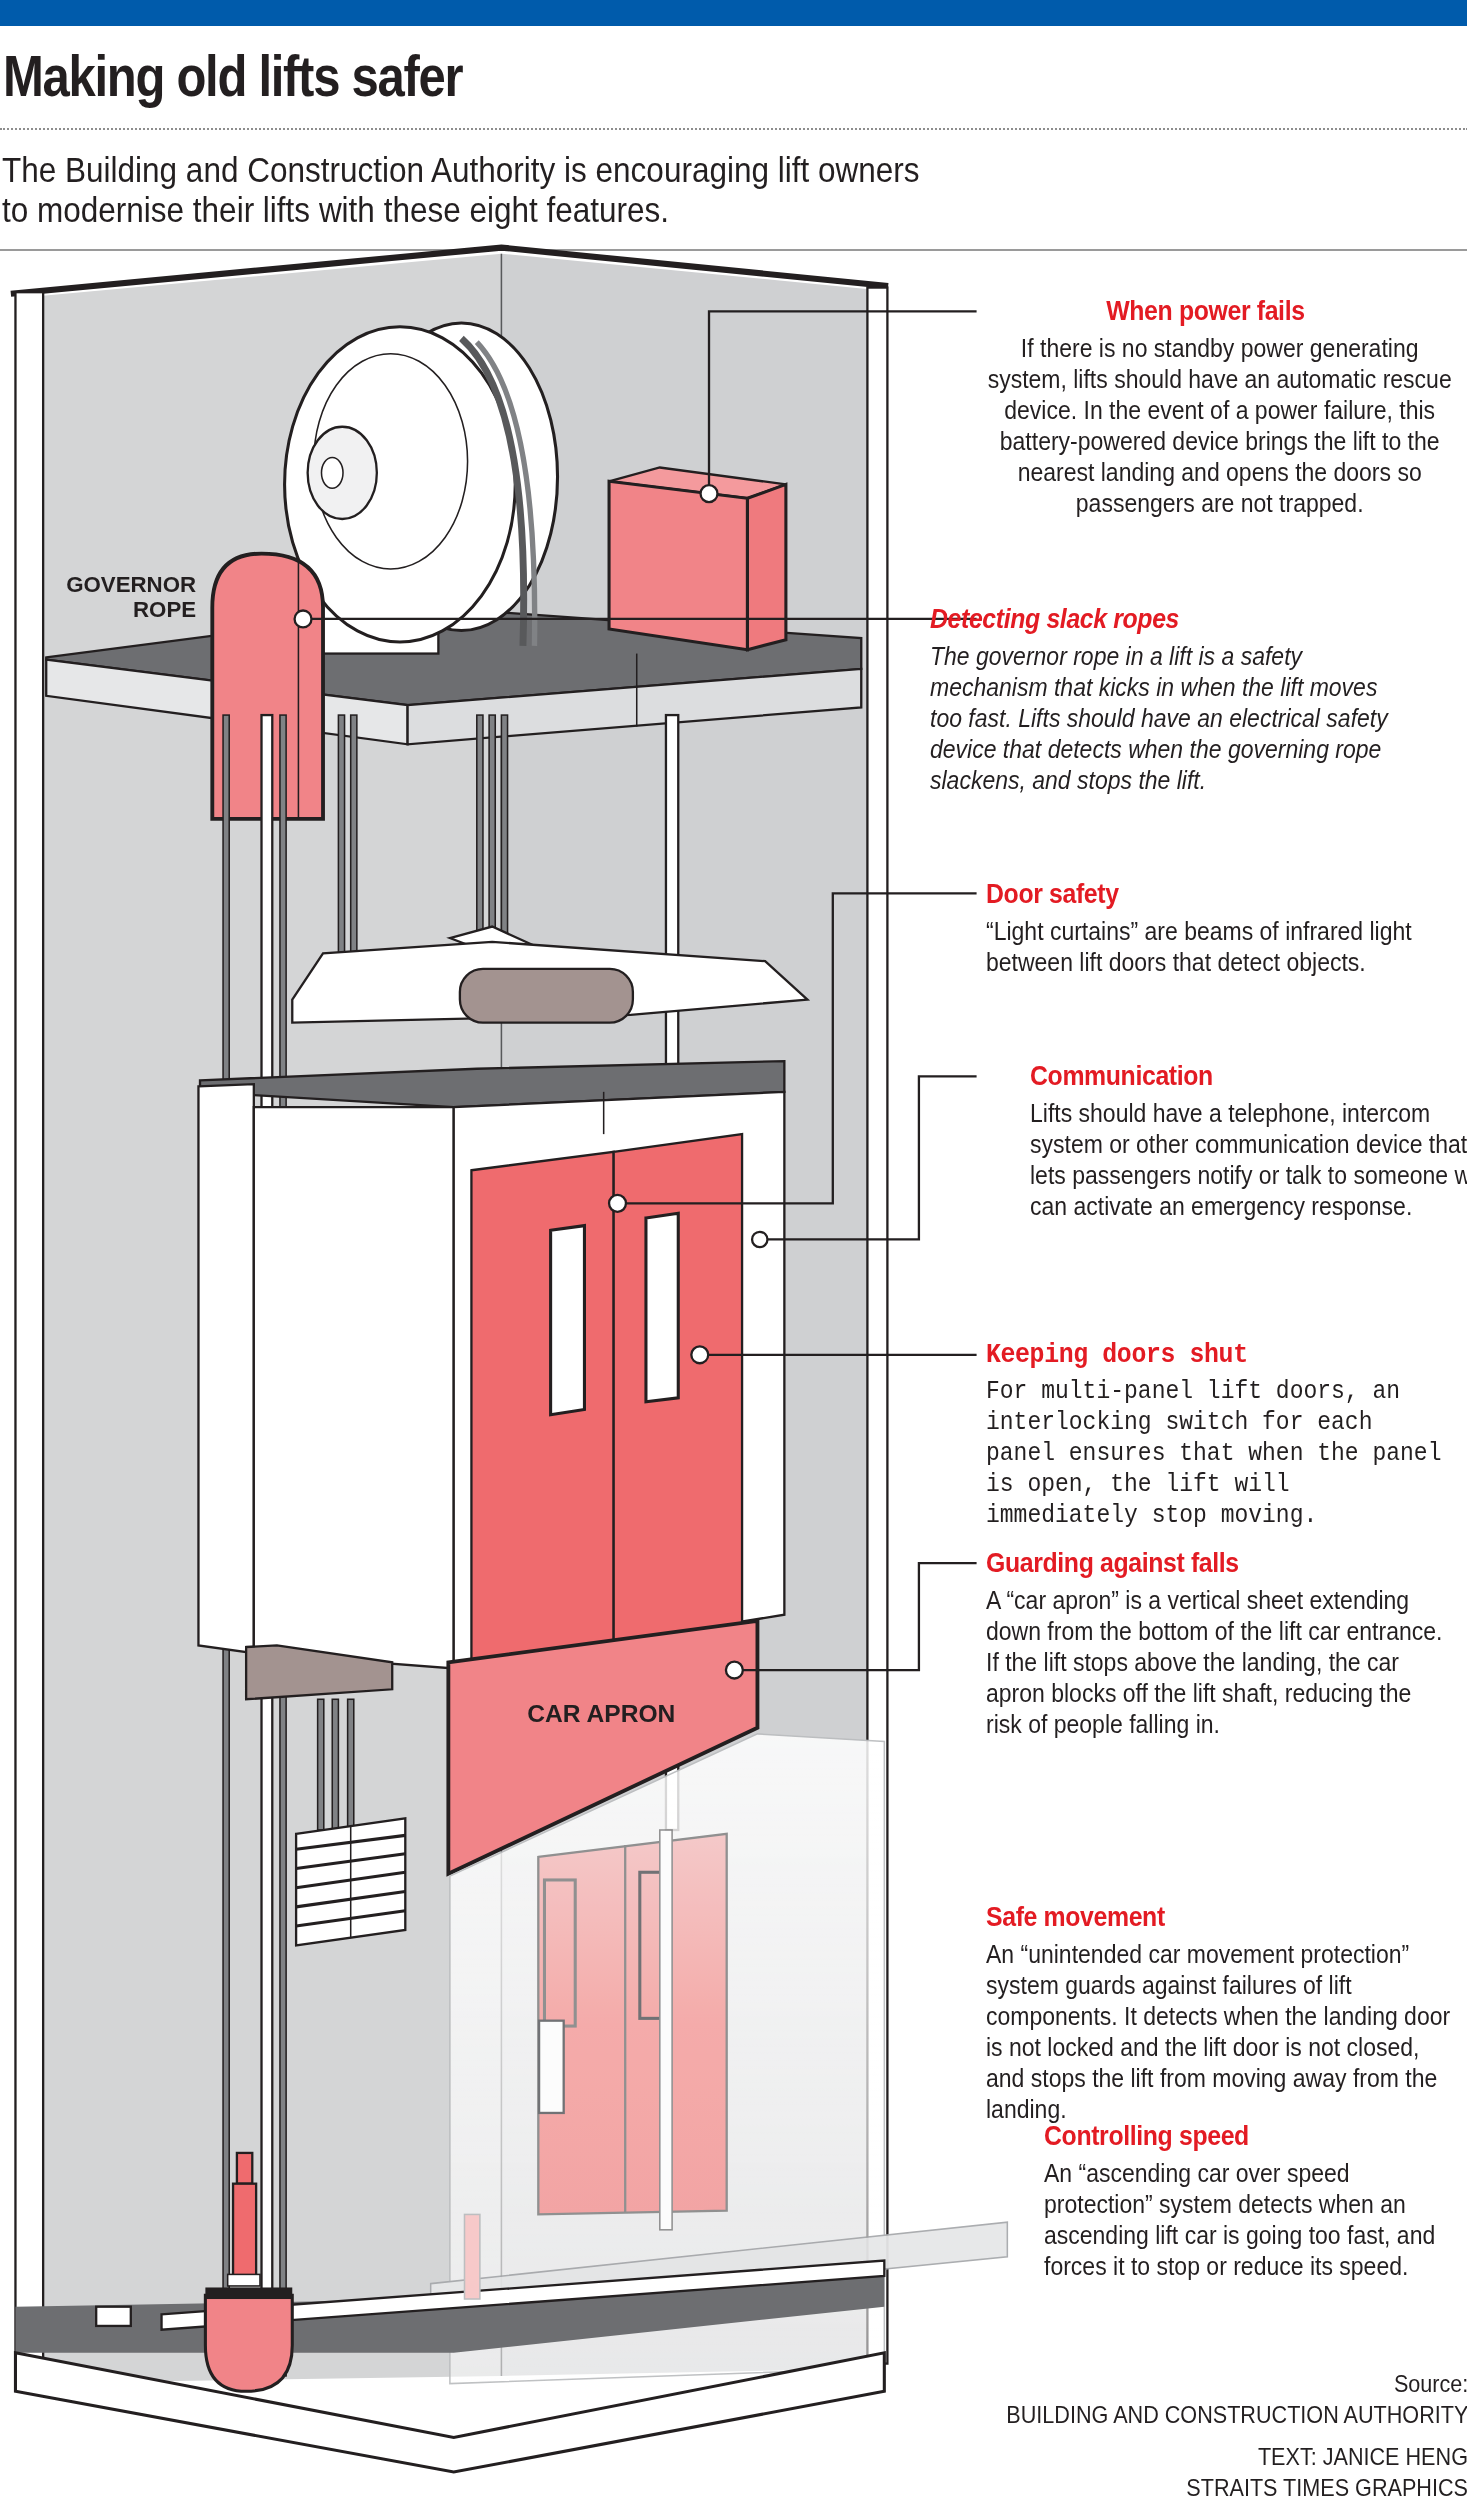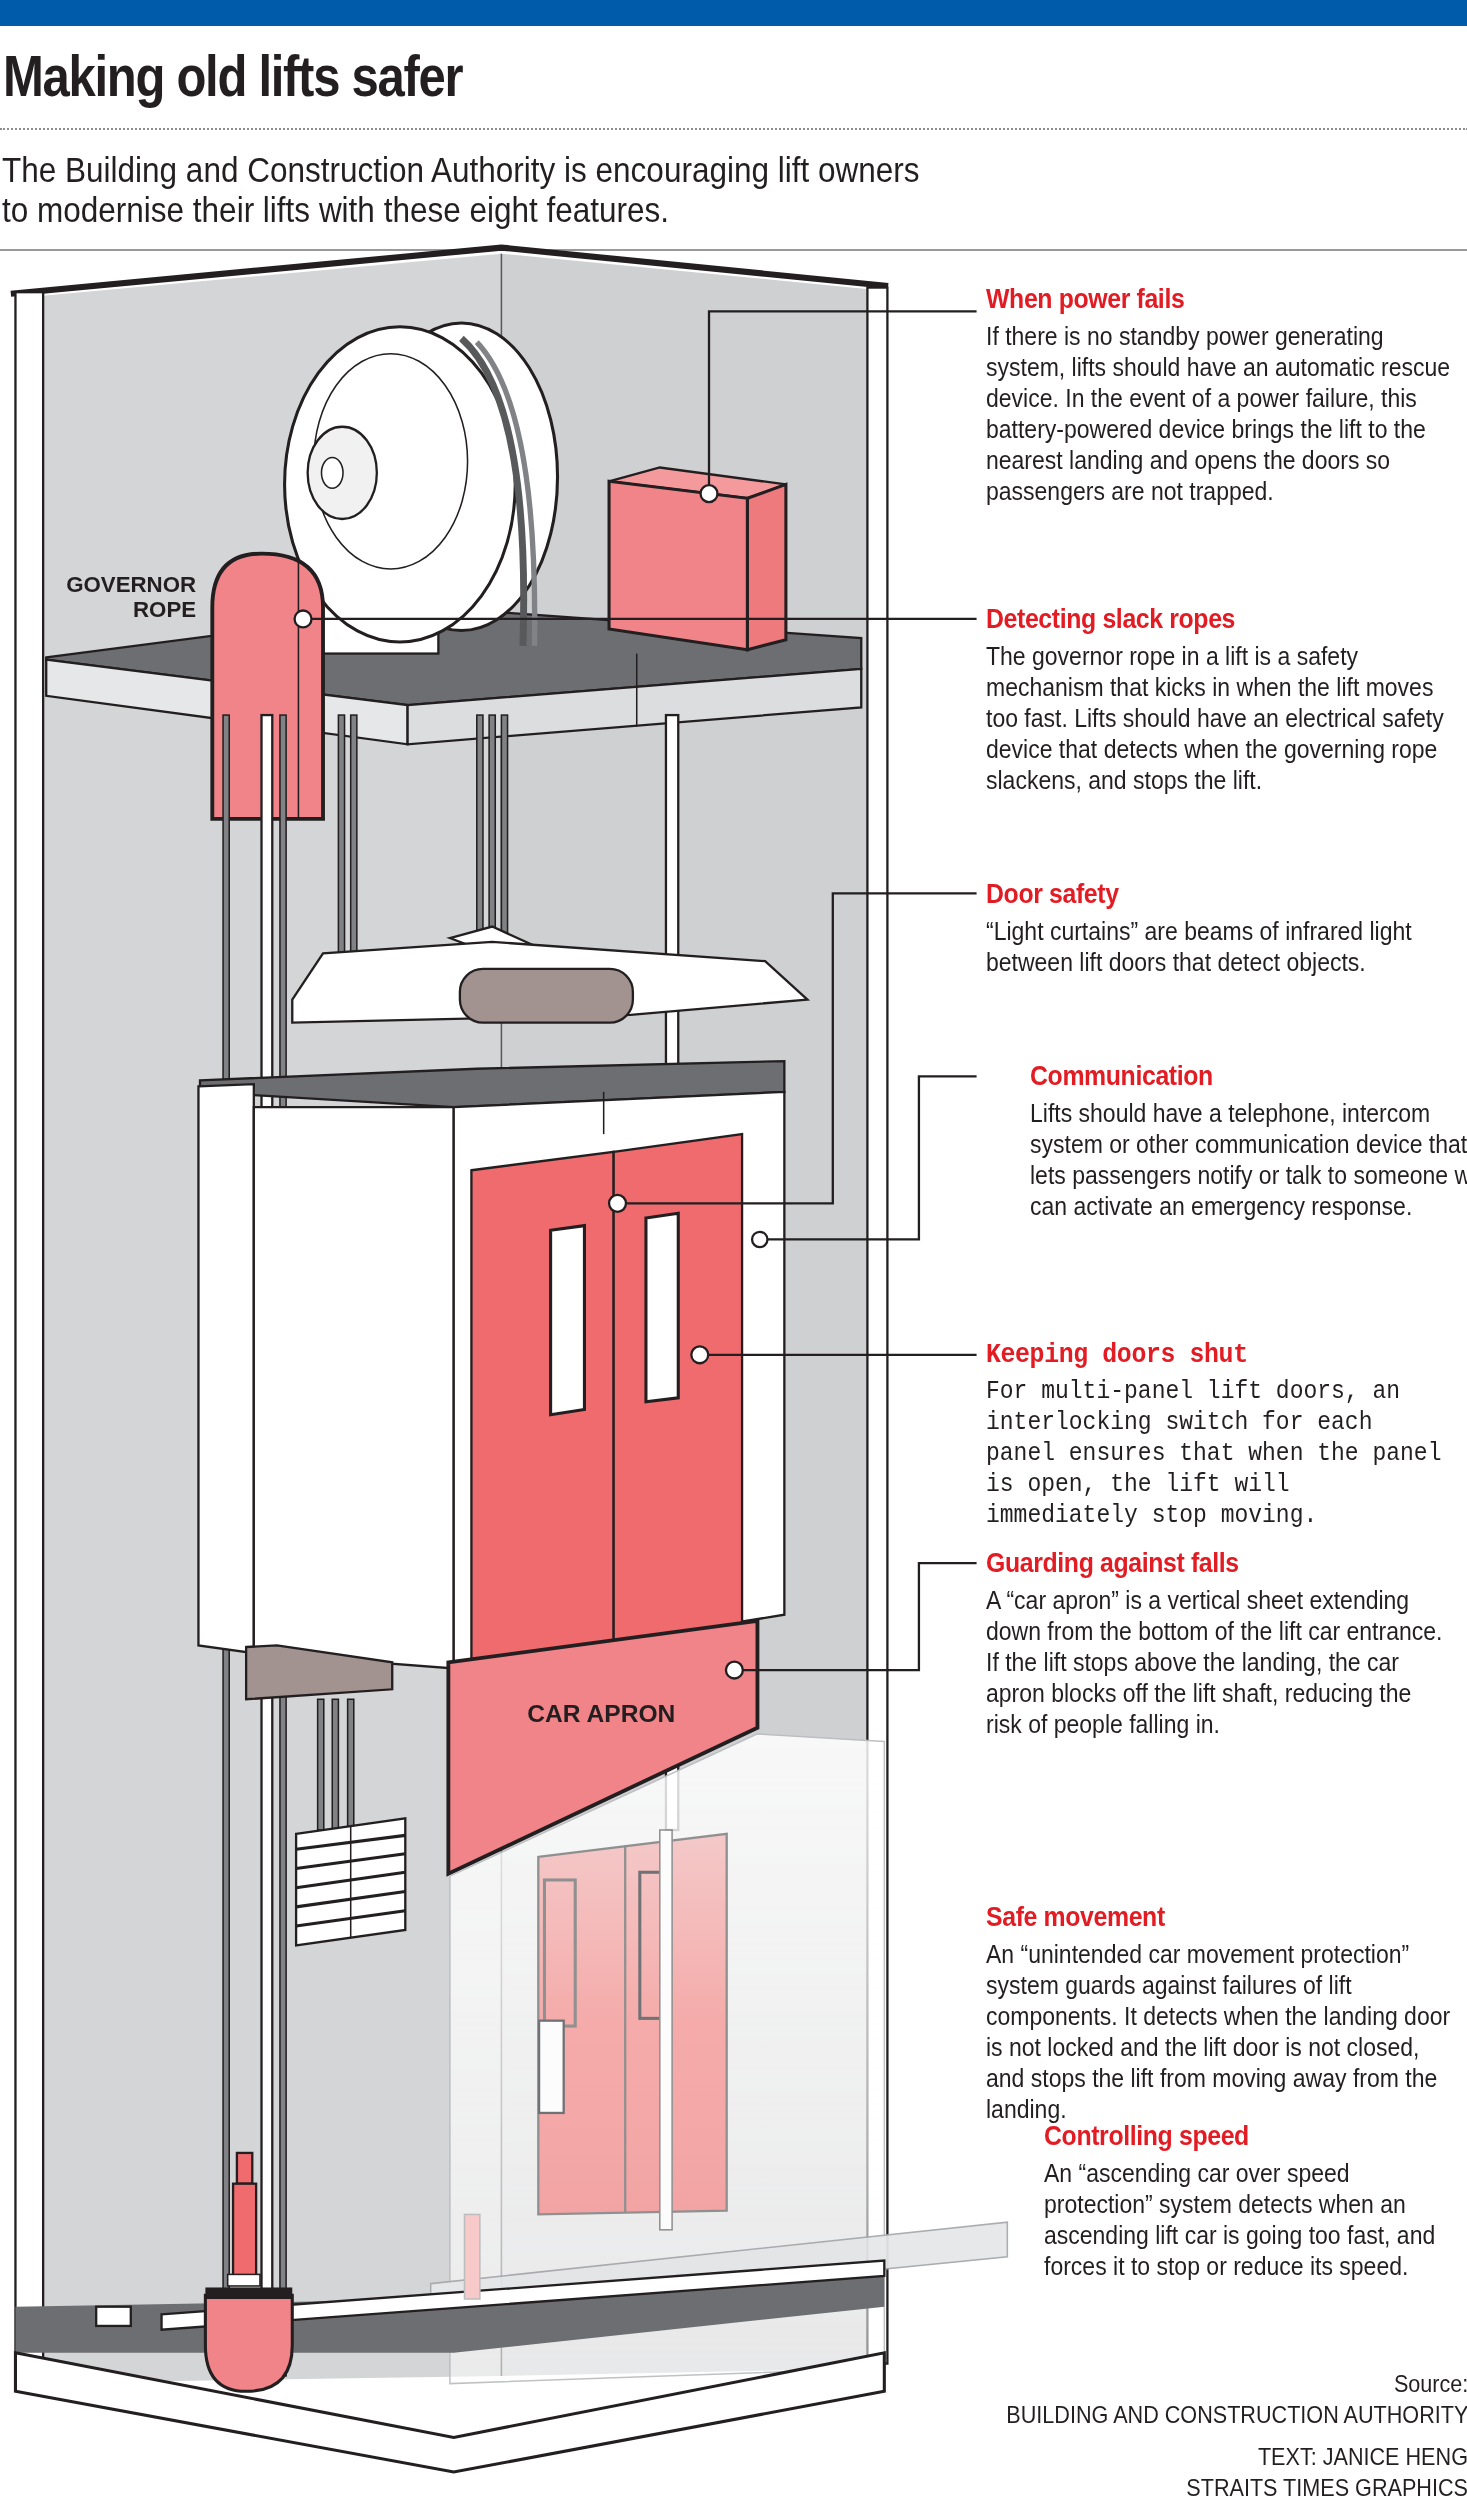--- a/index.html
+++ b/index.html
@@ -187,25 +187,25 @@
   <g fill="#ffffff" stroke="#231f20" stroke-width="3">
     <circle cx="922" cy="642" r="11"></circle>
     <circle cx="394" cy="805" r="11"></circle>
     <circle cx="803" cy="1565" r="11"></circle>
     <circle cx="988" cy="1612" r="10"></circle>
     <circle cx="910" cy="1762" r="11"></circle>
     <circle cx="955" cy="2172" r="11"></circle>
   </g>
 </svg>
 
-<div class="callout" style="left:986px; top:284px;">
+<div class="callout" style="left:986px; top:296px;text-align:center;">
   <h3>When power fails</h3>
   <p>If there is no standby power generating system, lifts should have an automatic rescue device. In the event of a power failure, this battery-powered device brings the lift to the nearest landing and opens the doors so passengers are not trapped.</p>
 </div>
-<div class="callout" style="left:986px; top:604px;">
+<div class="callout" style="left:930px; top:604px;font-style:italic;">
   <h3>Detecting slack ropes</h3>
   <p>The governor rope in a lift is a safety mechanism that kicks in when the lift moves too fast. Lifts should have an electrical safety device that detects when the governing rope slackens, and stops the lift.</p>
 </div>
 <div class="callout" style="left:986px; top:879px;">
   <h3>Door safety</h3>
   <p>“Light curtains” are beams of infrared light between lift doors that detect objects.</p>
 </div>
 <div class="callout" style="left:1030px; top:1061px;">
   <h3>Communication</h3>
   <p>Lifts should have a telephone, intercom system or other communication device that lets passengers notify or talk to someone who can activate an emergency response.</p>

